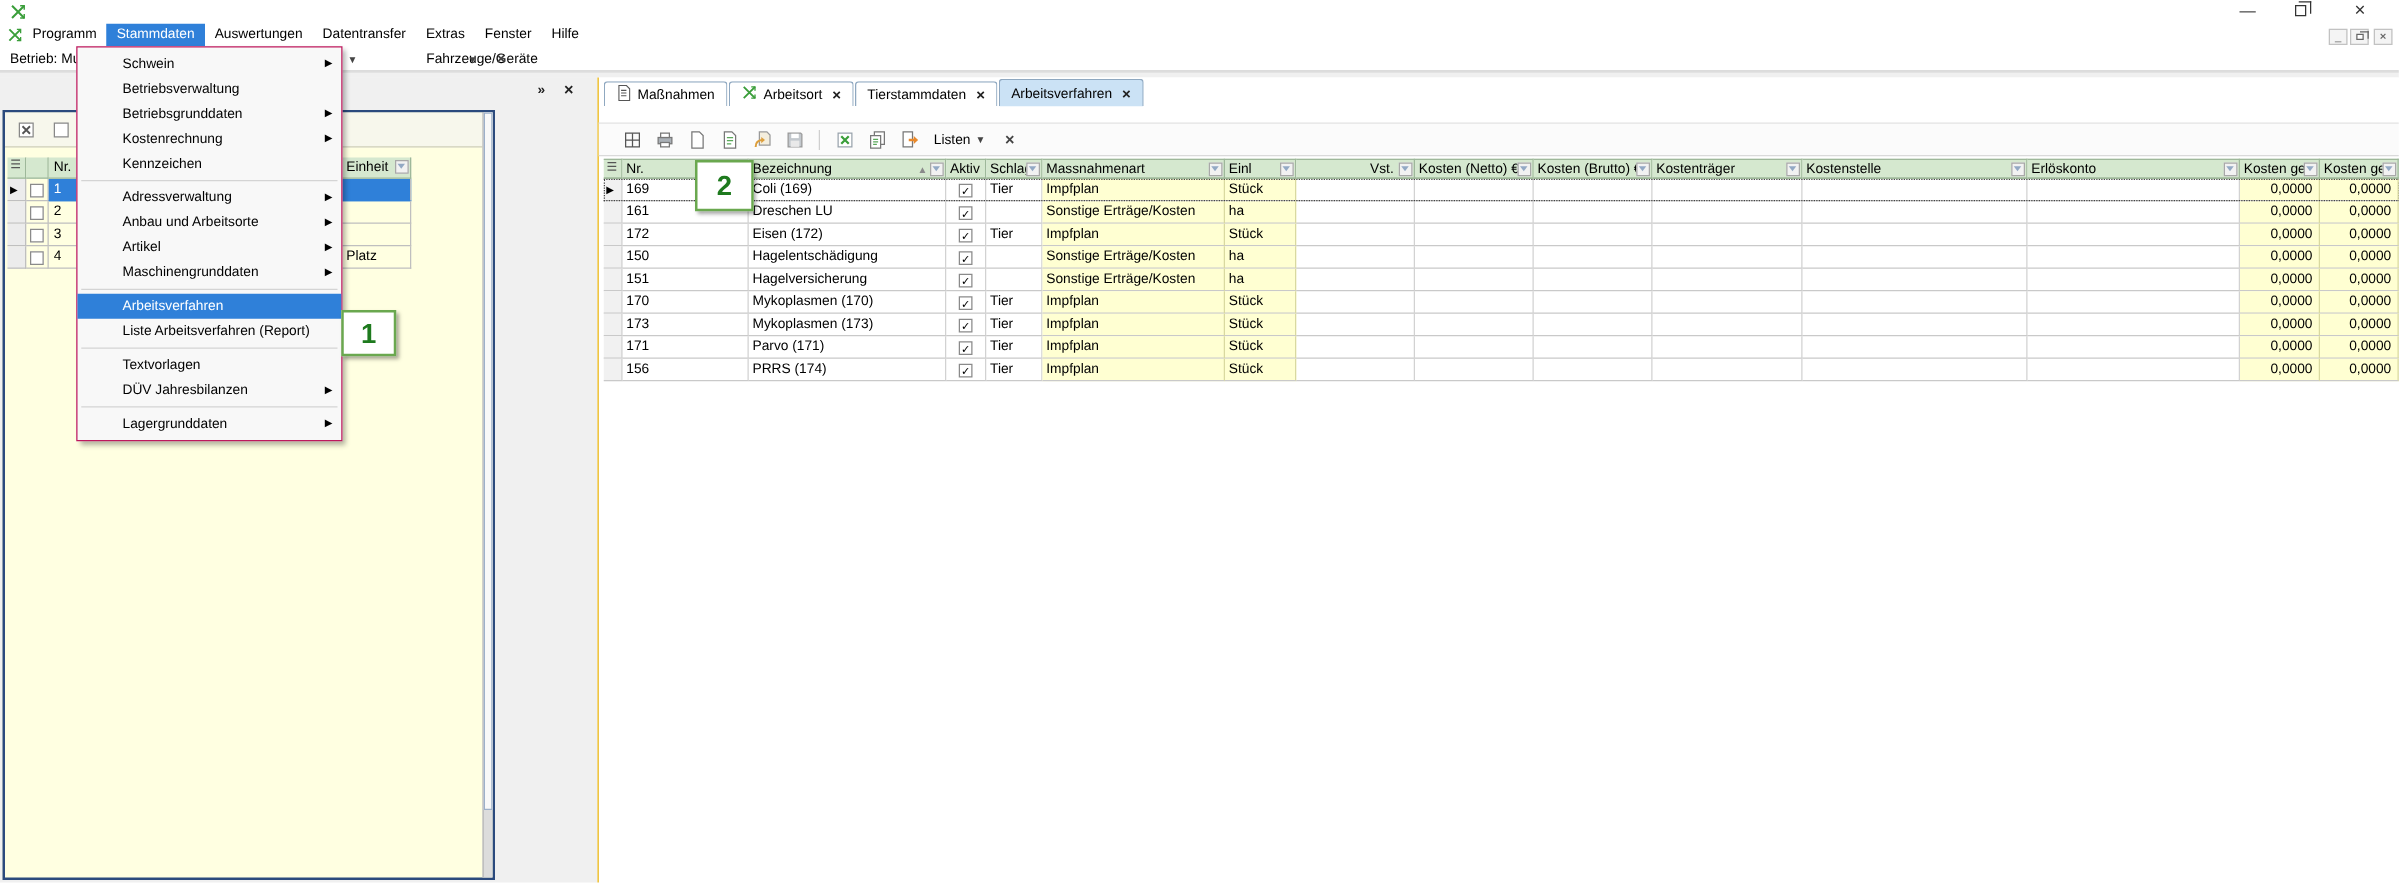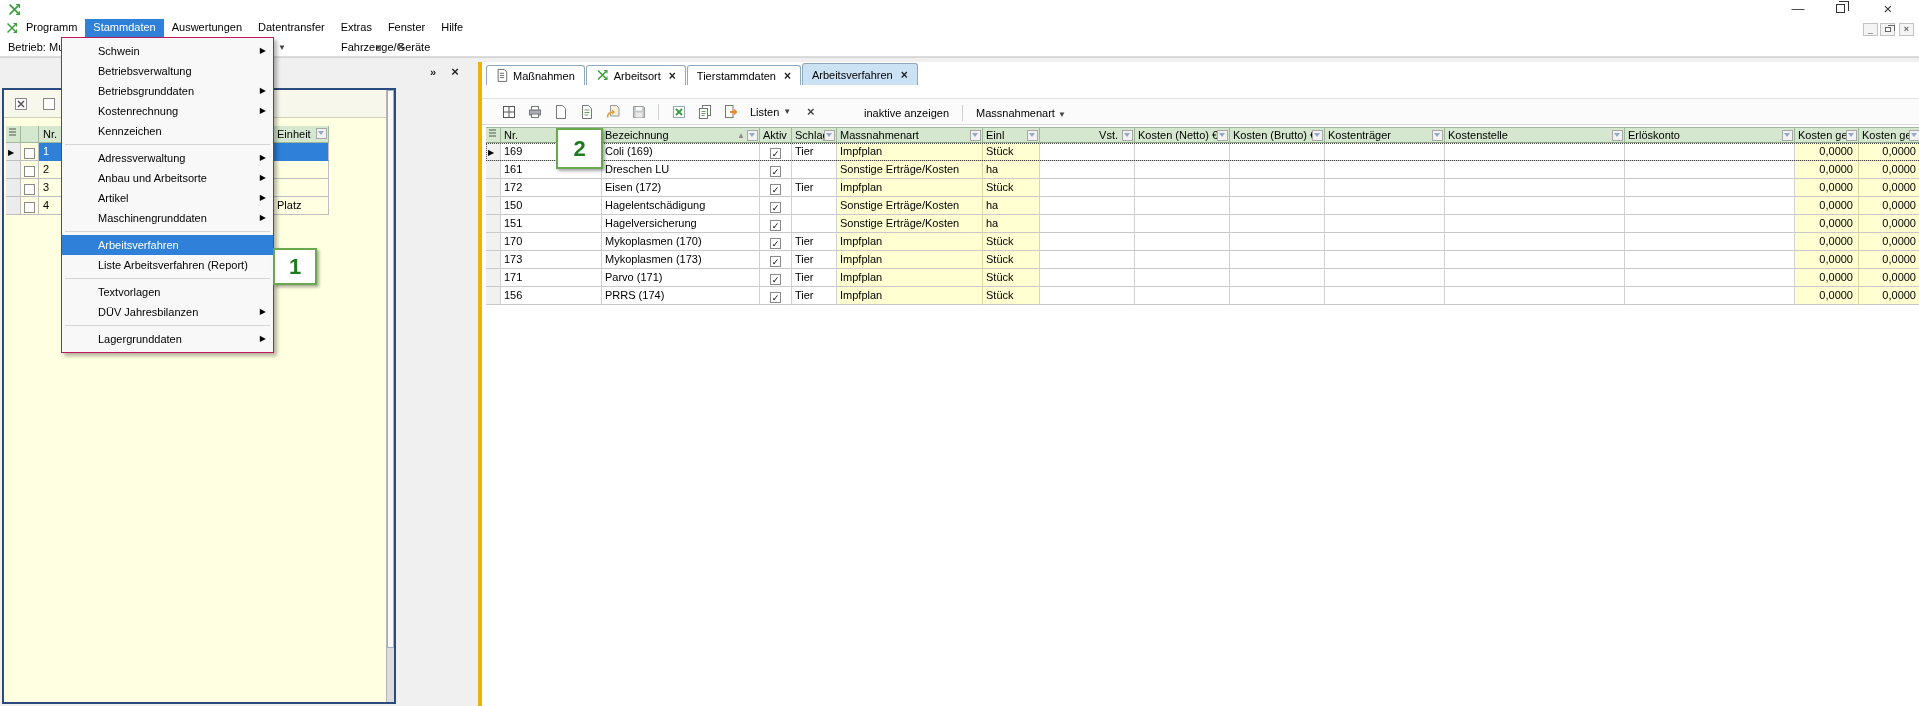--- a/index.html
+++ b/index.html
@@ -60,21 +60,21 @@
   .cb { display:inline-block; width:11px; height:11px; border:1px solid #8a8a8a; background:#fff;
     vertical-align:middle; margin-top:2px; text-align:center; line-height:10px; font-size:9px; }
   .curmark { font-size:8px; color:#000; }
   #dock-scroll { position:absolute; right:0; top:0; bottom:0; width:8px; background:#dcdcdc;
     border-left:1px solid #b5b5b5; }
   #dock-scroll .thumb { position:absolute; left:0; top:0; width:7px; height:558px;
     background:#f8f8f8; border:1px solid #9db0c9; }
 
   
   #main { position:absolute; left:478px; top:62px; width:1441px; height:644px; background:#fff;
-    border-left:4px solid #eab308; }
+    border-left:1px solid #eab308; }
   #tabbar { position:absolute; left:0; top:0; width:100%; height:23px; }
   #tabbar .tabs { display:flex; align-items:flex-end; height:23px; padding-left:4px; gap:1px; }
   .tab { display:flex; align-items:center; height:20px; padding:0 9px; background:#fff;
     border:1px solid #8fa8c0; border-bottom:none; border-radius:3px 3px 0 0; white-space:nowrap; gap:5px; }
   .tab.active { background:#cbe2f5; height:22px; }
   .tabx { font-weight:bold; font-size:12px; color:#222; margin-left:3px; }
 
   #mtoolbar { position:absolute; left:0; top:36px; width:100%; height:27px; background:#fbfbfb;
     border-top:1px solid #e3e3e3; border-bottom:1px solid #dadada; display:flex; align-items:center;
     padding-left:16px; gap:5px; }
@@ -350,28 +350,20 @@
           <rect x="2.5" y="1.5" width="7.5" height="12" fill="#fff" stroke="#777"></rect>
           <path d="M7 8h4.5" stroke="#e8892c" stroke-width="2"></path>
           <path d="M11 4.8L14.5 8 11 11.2z" fill="#e8892c"></path>
         </svg>
       </span>
     <span id="listen-btn">
       <span>Listen</span>
       <span class="caret">▼</span>
     </span>
     <span class="tbtn xglyph">×</span>
-    <div id="mtb-right">
-      <span>inaktive anzeigen</span>
-      <span class="tsep"></span>
-      <span>
-        <span>Massnahmenart</span>
-        <span class="caret">▼</span>
-      </span>
-    </div>
   </div>
 
   <div id="maingrid">
     <div id="g-header">
       <div class="gh w-rowhdr"><svg width="9" height="11" viewBox="0 0 9 11">
             <path d="M1 2h7M1 5h7M1 8h7" stroke="#555"></path>
           </svg></div>
       <div class="gh w-nr"><span>Nr.</span><span class="flt"></span></div>
       <div class="gh w-bez"><span>Bezeichnung</span><span class="sortmark">▲</span><span class="flt"></span></div>
       <div class="gh w-aktiv"><span>Aktiv</span></div>

